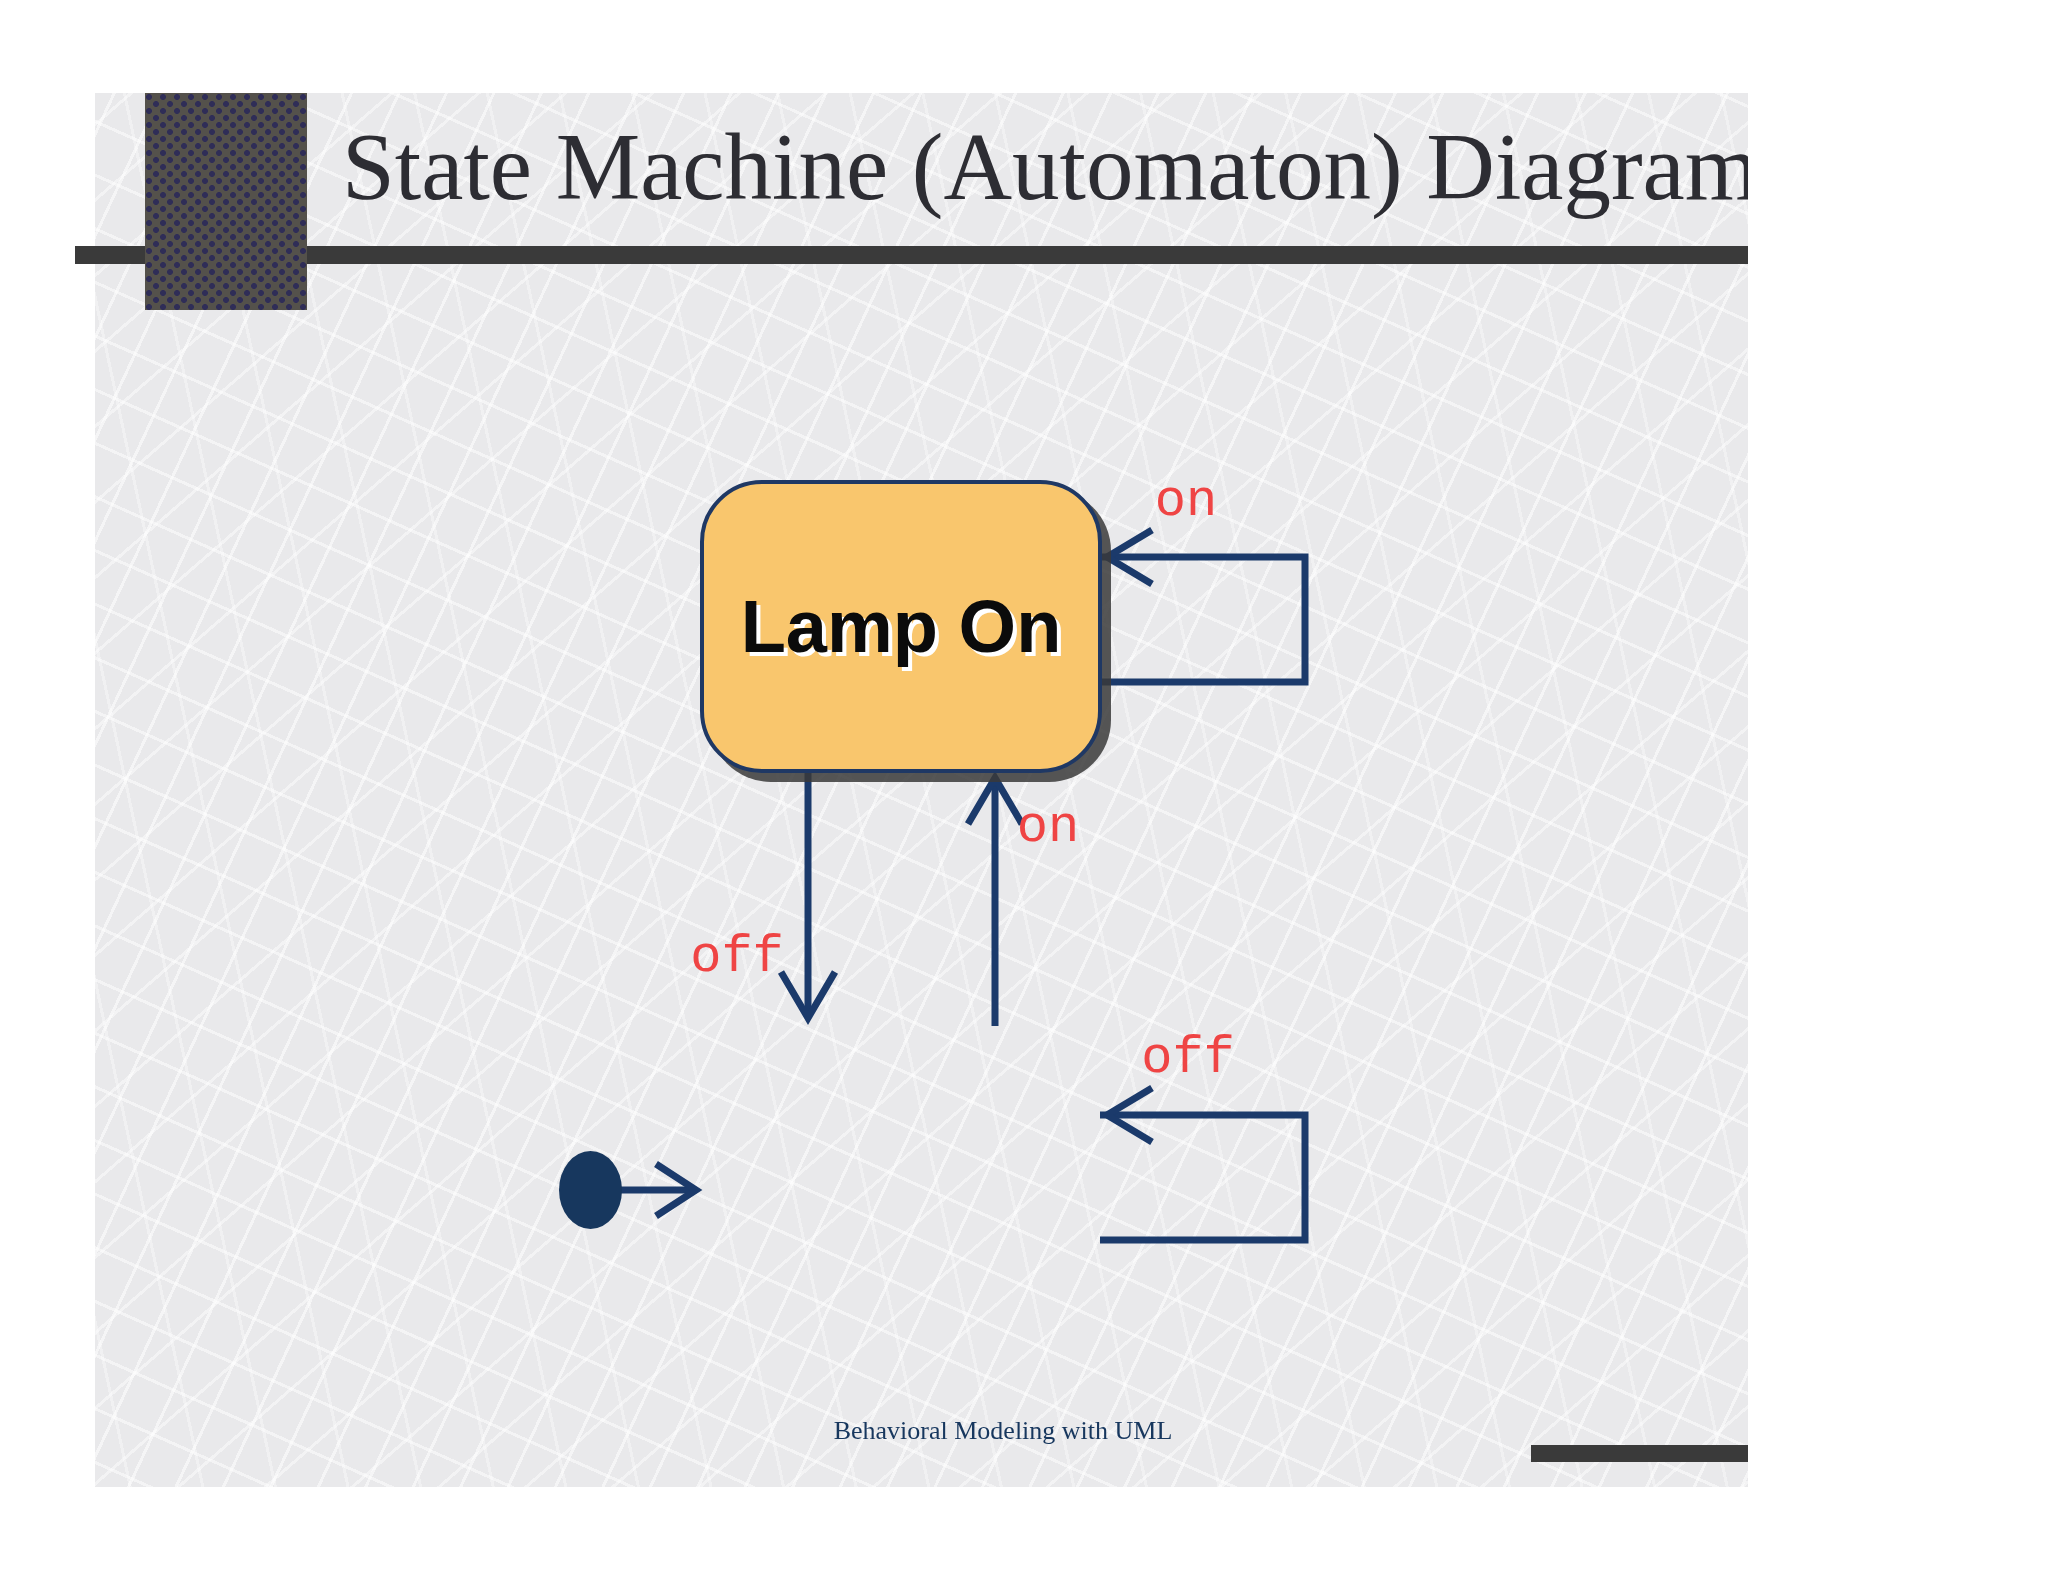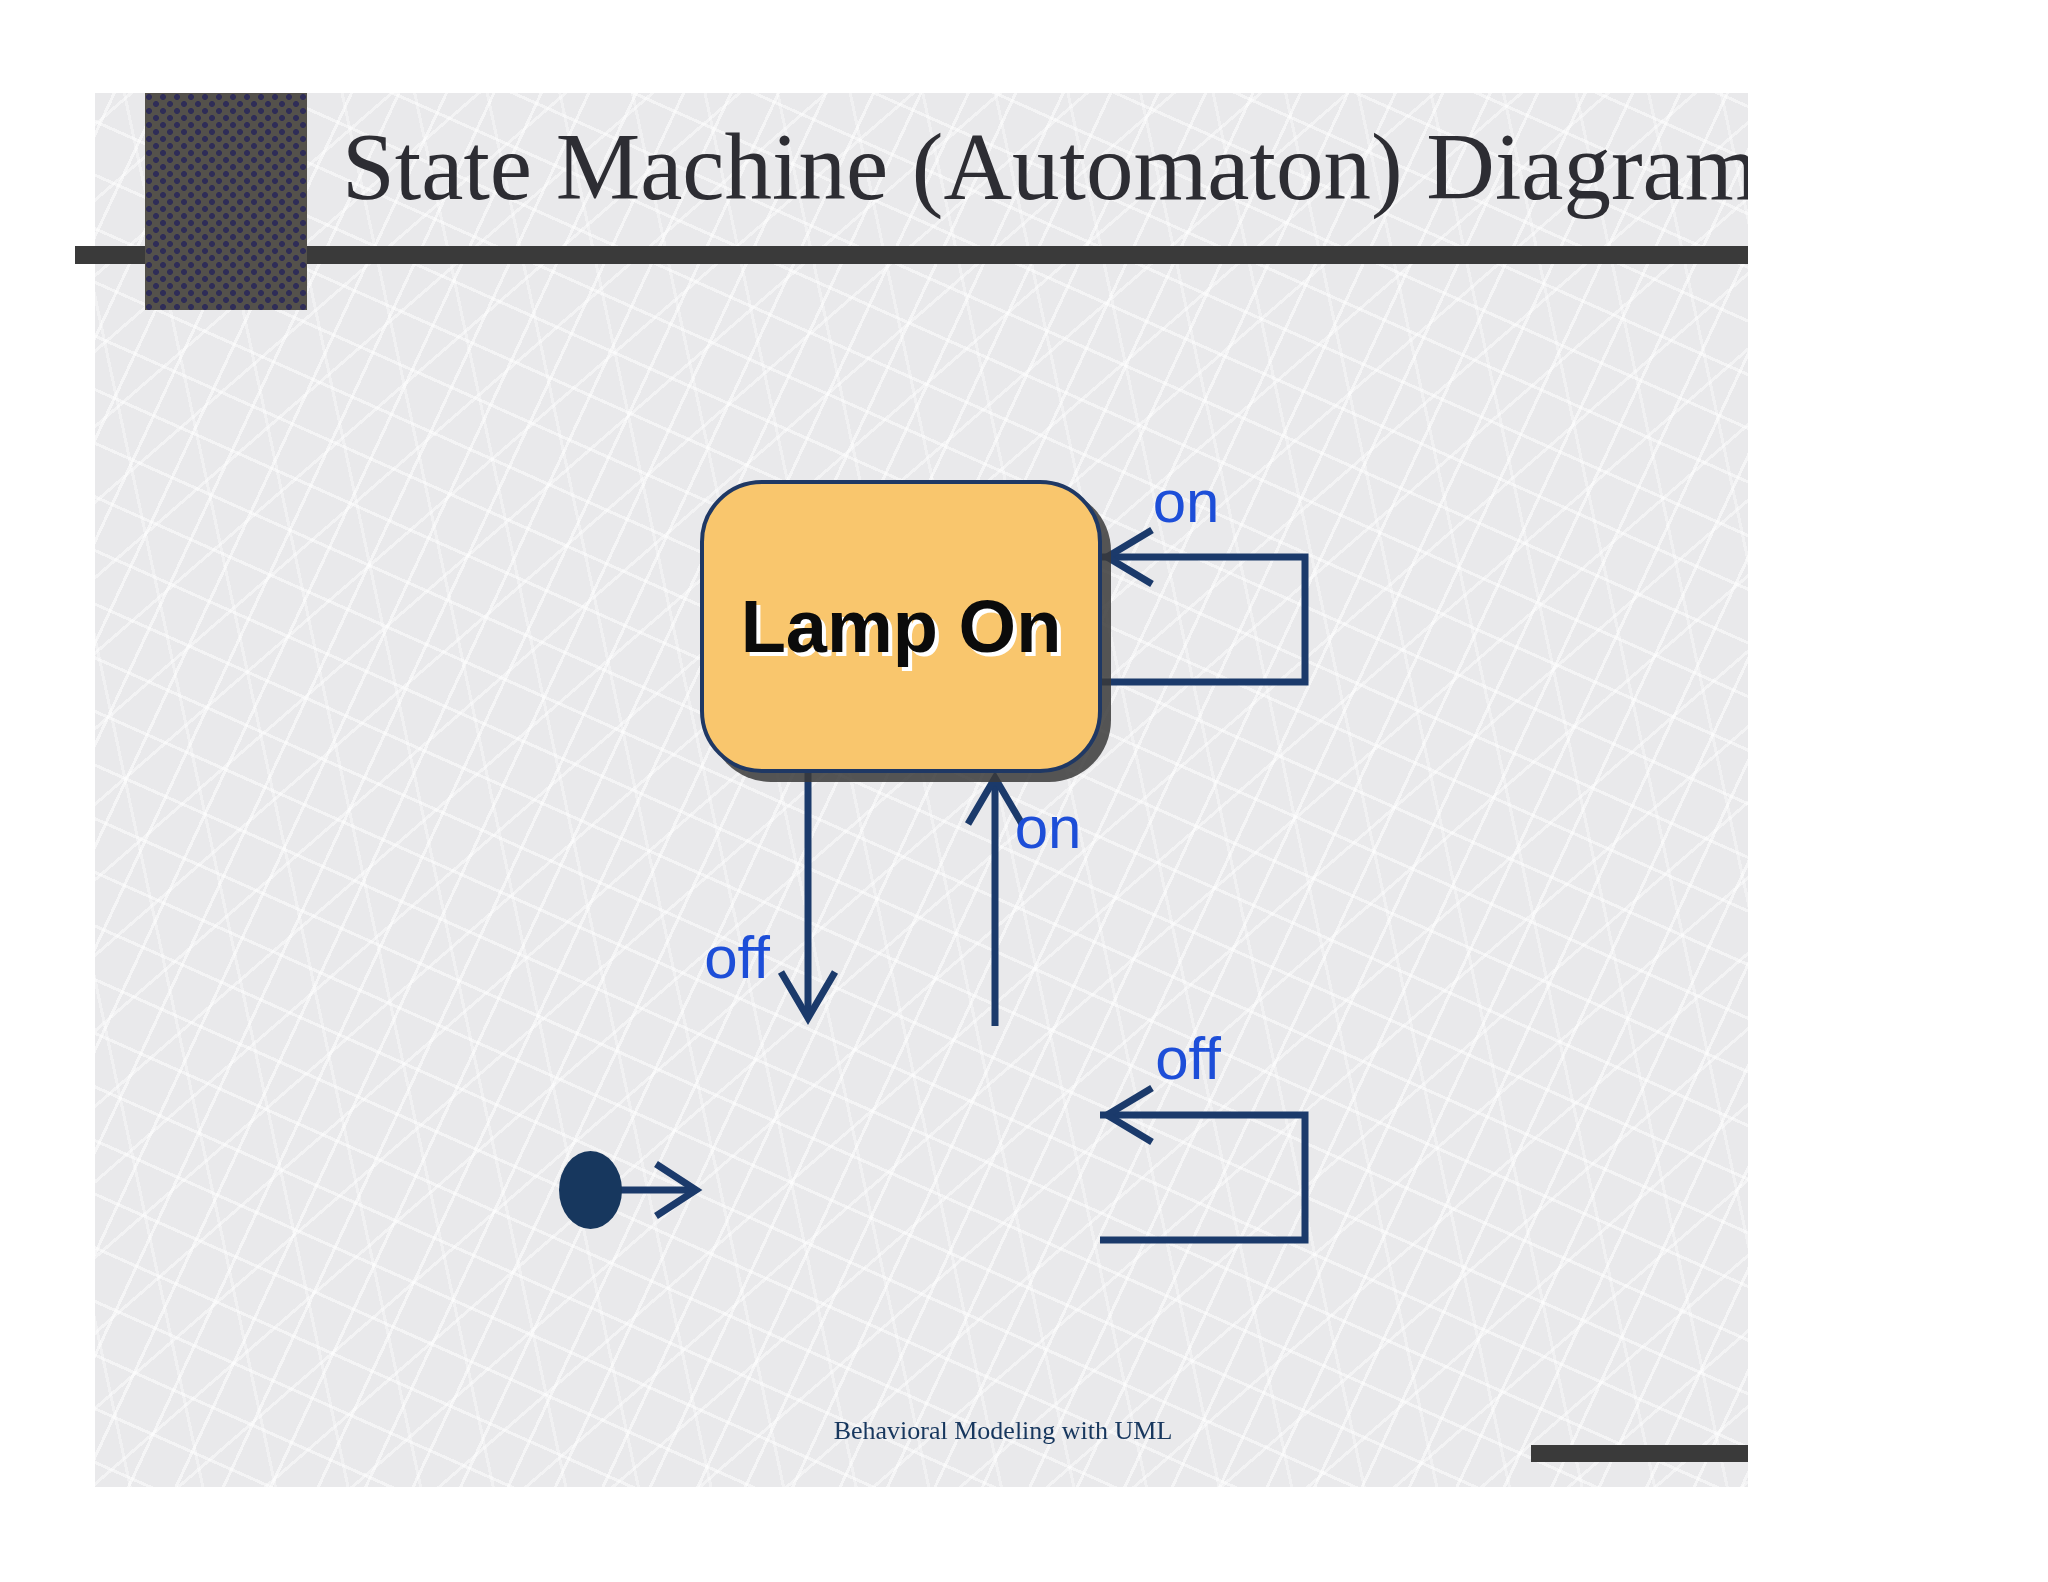--- a/index.html
+++ b/index.html
@@ -48,22 +48,22 @@
     display:flex;align-items:center;justify-content:center;
   }
   #state-lamp-on{left:700px;top:480px;width:394px;height:285px;}
   #state-lamp-off{left:700px;top:1023px;width:392px;height:305px;}
   .state-label{
     font-family:Liberation Sans, sans-serif;font-weight:bold;
     font-size:74px;color:#0b0b0b;text-shadow:4px 4px 0 #ffffff;white-space:nowrap;
   }
   .transition-label{
     position:absolute;z-index:7;transform:translate(-50%,-50%);
-    font-family:Liberation Sans, sans-serif;
-    font-size:60px;color:#1d4ed8;white-space:nowrap;
+    font-family:Liberation Mono, monospace;
+    font-size:52px;color:#ef4444;white-space:nowrap;
   }
   #label-self-on{left:1186px;top:501px;}
   #label-off{left:737px;top:957px;}
   #label-on{left:1048px;top:827px;}
   #label-self-off{left:1188px;top:1058px;}
   #initial-marker{
     position:absolute;left:559px;top:1151px;width:63px;height:78px;z-index:6;
     background:#17375e;border-radius:50%;
   }
   

